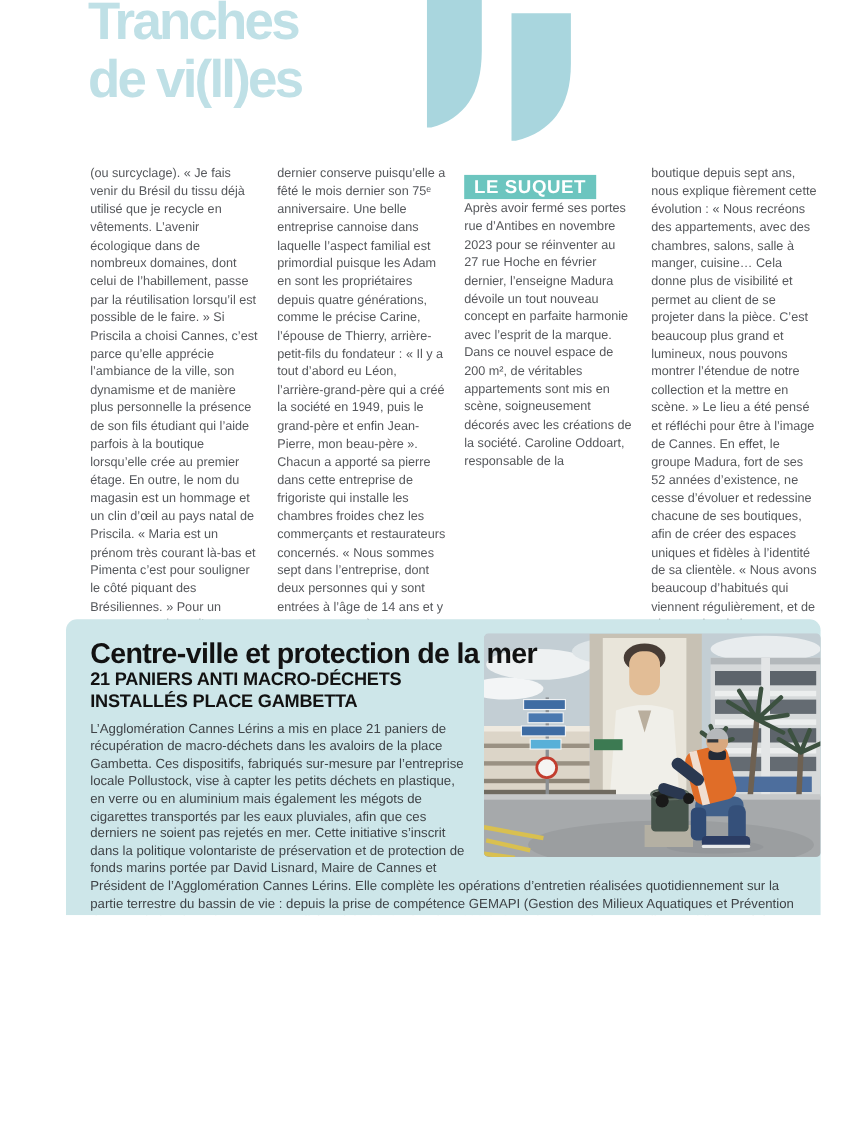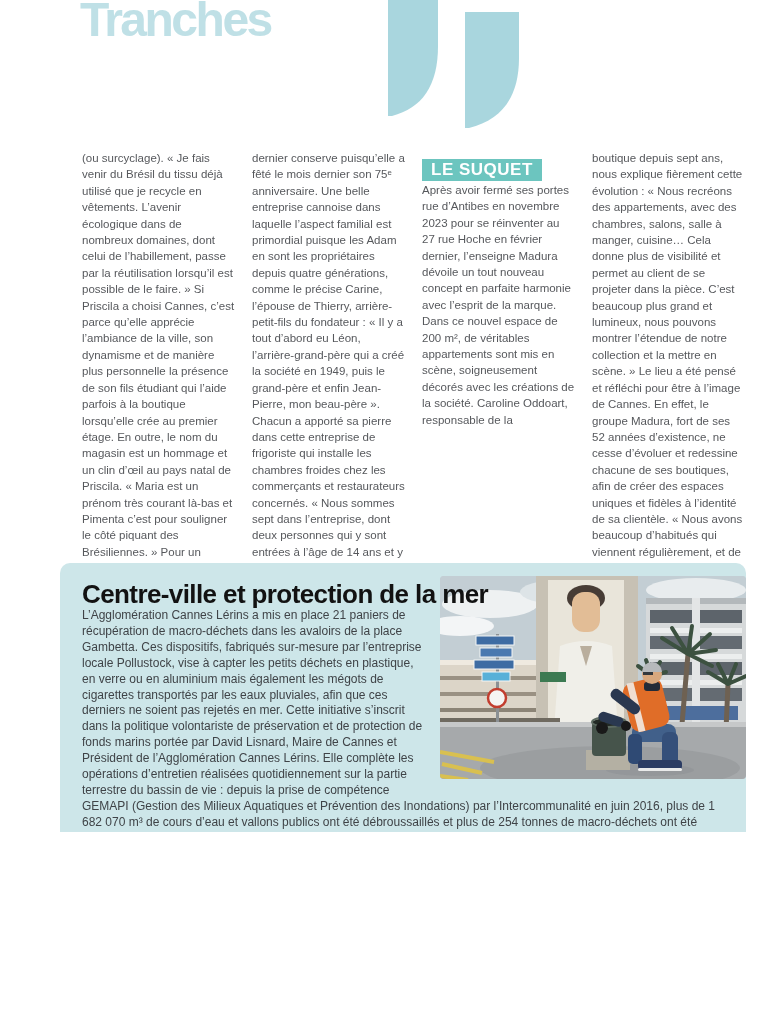--- a/index.html
+++ b/index.html
@@ -32,20 +32,21 @@
   .page-num{font-size:15px;font-weight:bold;color:#1d1d1d;}
   .issue{font-size:10px;color:#85898d;letter-spacing:.7px;}
 </style>
 </head>
 <body>
 
 <div id="page">
 
   <div class="masthead">
     <div class="mast-line">Tranches</div>
+    <div class="mast-line">de vi(ll)es</div>
   </div>
   <svg class="quotes" width="145" height="135" viewBox="0 0 145 135" aria-hidden="true">
     <g fill="#a9d6de">
       <path d="M0,0 H50 V46 C50,86 34,108 4,116 L0,116 Z"></path>
       <path d="M77,12 H131 V58 C131,98 113,120 81,128 L77,128 Z"></path>
     </g>
   </svg>
 
   <div class="columns">
 
@@ -159,20 +160,21 @@
         <rect x="158" y="138" width="26" height="10" rx="5" transform="rotate(18 170 143)" fill="#2a3850"></rect>
         <circle cx="162" cy="152" r="6" fill="#191919"></circle>
         <circle cx="186" cy="150" r="5" fill="#191919"></circle>
         <rect x="204" y="106" width="16" height="9" rx="3" fill="#232b38"></rect>
         <circle cx="212" cy="98" r="10" fill="#d8a87e"></circle>
         <path d="M202,96 a10,10 0 0 1 20,0 z" fill="#b6b9bb"></path>
         <rect x="203" y="96" width="10" height="3" fill="#33383d"></rect>
       </svg>
     </div>
     <h2>Centre-ville et protection de la mer</h2>
+    <h3>21 PANIERS ANTI MACRO-DÉCHETS INSTALLÉS PLACE GAMBETTA</h3>
     <p class="fbody">L’Agglomération Cannes Lérins a mis en place 21 paniers de récupération de macro-déchets dans les avaloirs de la place Gambetta. Ces dispositifs, fabriqués sur-mesure par l’entreprise locale Pollustock, vise à capter les petits déchets en plastique, en verre ou en aluminium mais également les mégots de cigarettes transportés par les eaux pluviales, afin que ces derniers ne soient pas rejetés en mer. Cette initiative s’inscrit dans la politique volontariste de préservation et de protection de fonds marins portée par David Lisnard, Maire de Cannes et Président de l’Agglomération Cannes Lérins. Elle complète les opérations d’entretien réalisées quotidiennement sur la partie terrestre du bassin de vie : depuis la prise de compétence GEMAPI (Gestion des Milieux Aquatiques et Prévention des Inondations) par l’Intercommunalité en juin 2016, plus de 1 682 070 m³ de cours d’eau et vallons publics ont été débroussaillés et plus de 254 tonnes de macro-déchets ont été retirés sur le territoire. Outre le fait de renforcer la préservation du patrimoine naturel, cette action permet aussi d’avoir une connaissance fine de la nature et du volume des déchets collectés, en vue d’optimiser les équipements et dispositifs anti-pollution existants. Depuis janvier 2020, une trentaine de filets de rétention ont déjà été installés à Cannes, Mandelieu-La Napoule et Théoule-sur-Mer aux extrémités des canalisations d’eaux pluviales et à présent à l’entrée de ces dernières. Grâce à cette initiative, à ce jour, plus de deux tonnes de déchets secs (emballages plastiques, métalliques, cartonnés et paliers) ont ainsi été collectés sur l’ensemble du territoire. Parallèlement, des actions de sensibilisation sont menées notamment auprès des scolaires et via la lutte municipale et intercommunale contre l’incivisme avec entre autres le déploiement, depuis 2016, de 800 plaques signalétiques Ici commence la mer, slogan pionnier apposé sur le sol dans les rues, à côté des avaloirs, pour inciter la population à ne pas y jeter de déchets. Enfin, les kiosques de restauration depuis 2019 et l’ensemble des exploitants du domaine public depuis 2020, se sont engagés à ne plus utiliser de vaisselle en plastique afin que celle-ci ne soit abandonnée en bord de mer, dans la nature ou en ville.</p>
   </section>
 
   <footer class="footer">
     <span class="page-num">12</span>
     <span class="issue">CANNES SOLEIL N° 248 - MAI 2024</span>
   </footer>
 
 </div>
 

